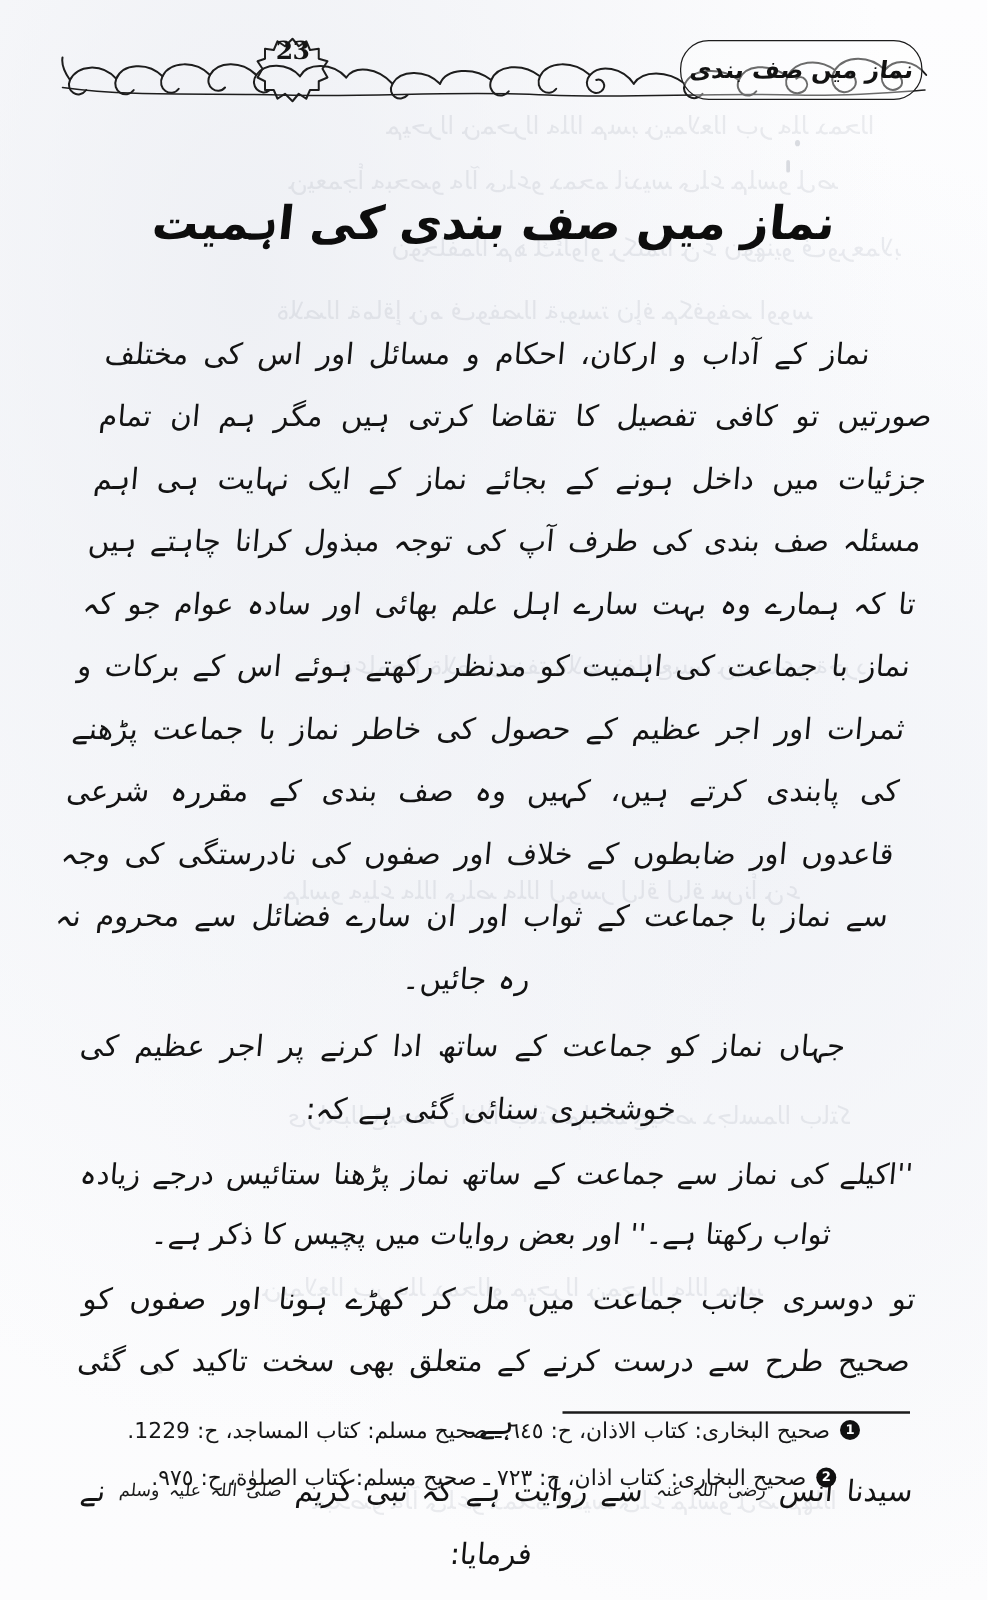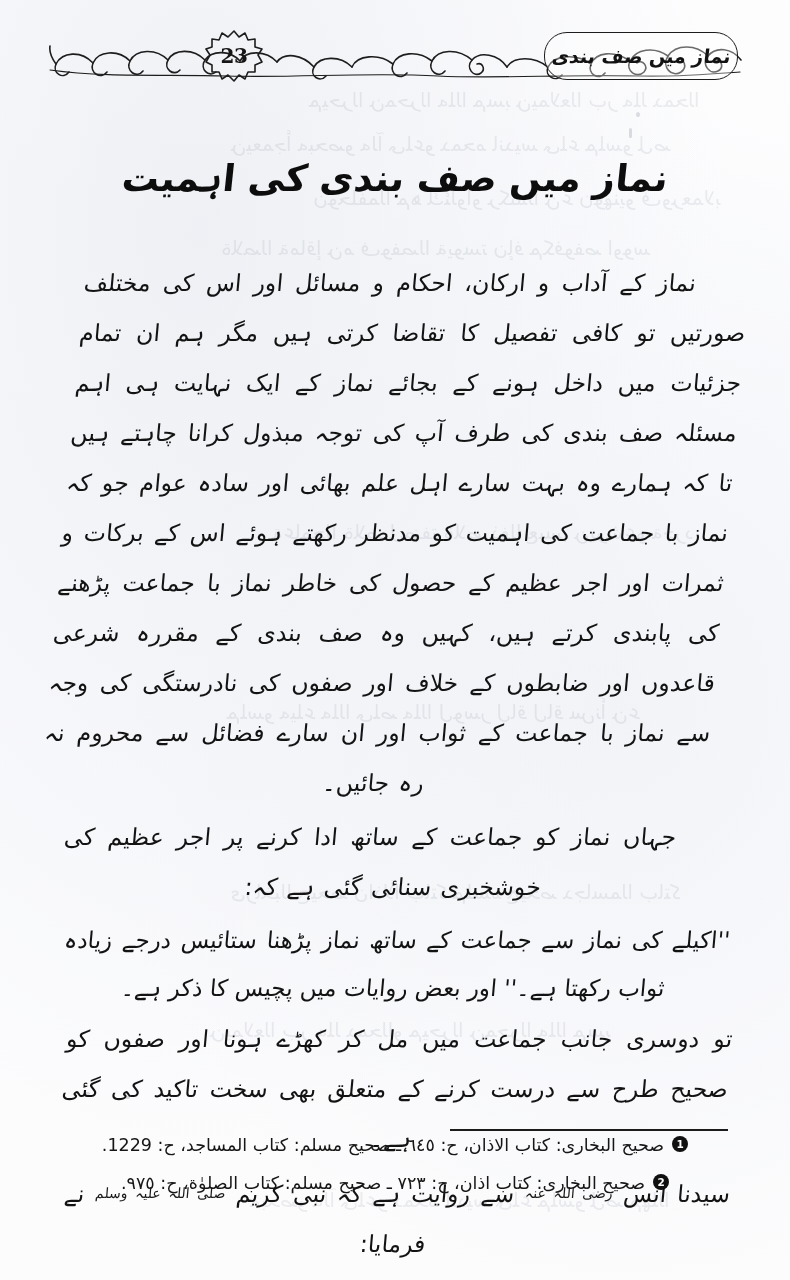--- a/index.html
+++ b/index.html
@@ -75,21 +75,21 @@
     white-space: nowrap;
   }
 
   .page-number-star {
     position: absolute;
     top: 2px;
     right: 478px;
     width: 60px;
     height: 56px;
     display: flex;
-    align-items: center;
+    align-items: flex-start;
     justify-content: center;
   }
 
   .page-number-star svg {
     position: absolute;
     inset: 0;
   }
 
   .page-number {
     position: relative;

